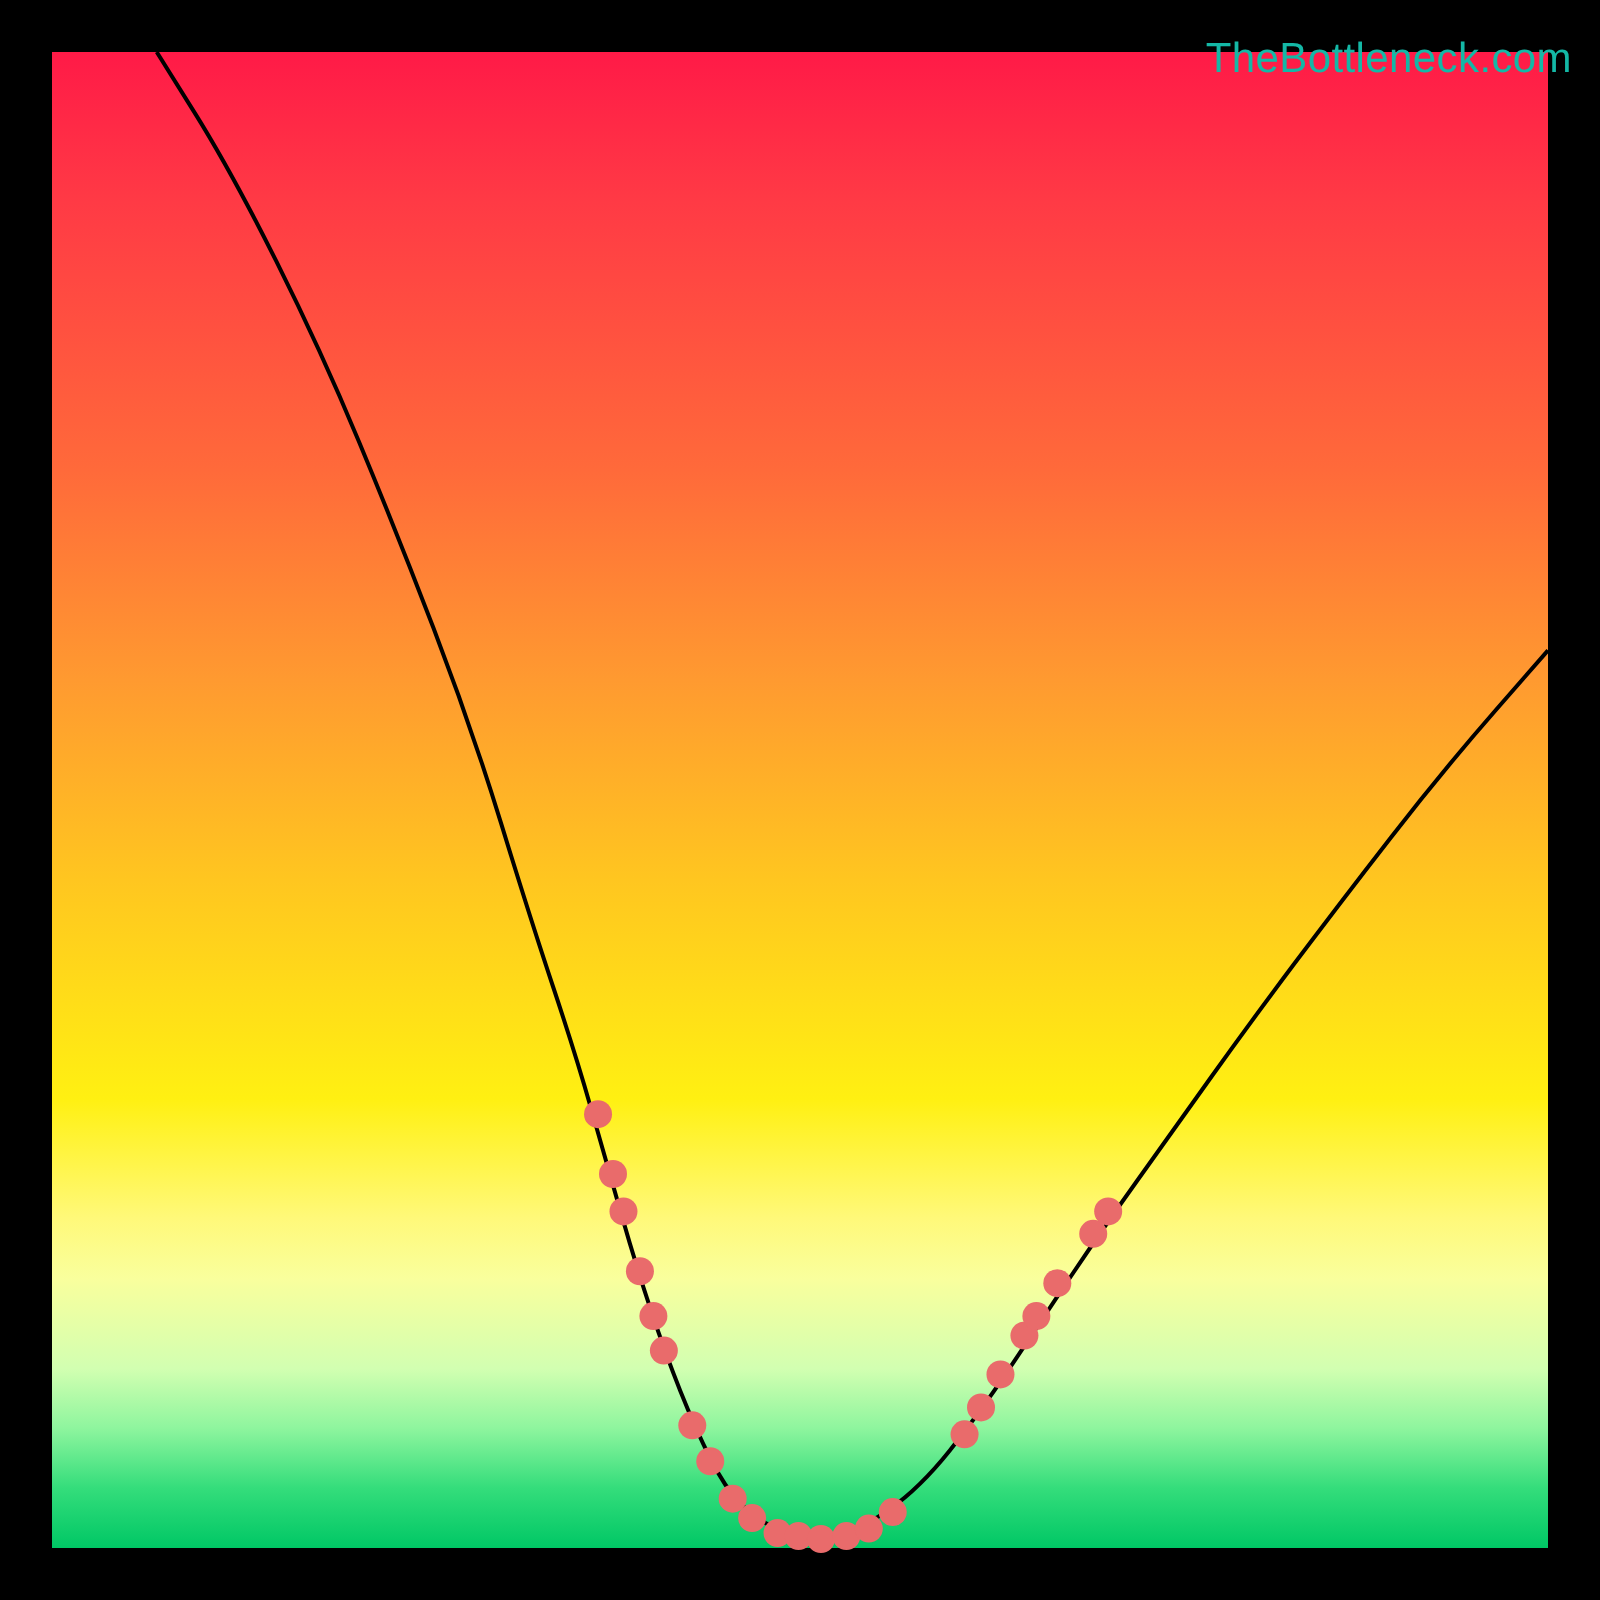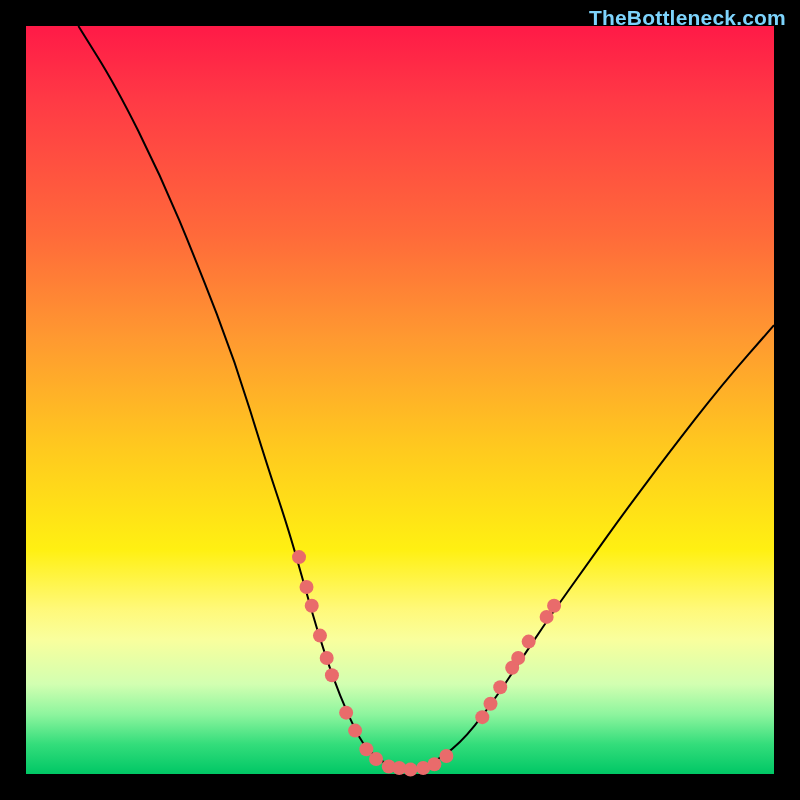--- a/index.html
+++ b/index.html
@@ -35,25 +35,25 @@
       #fff97a 78%,
       #f9ff9d 82%,
       #d2ffb1 88%,
       #8ef59e 92%,
       #34dd7b 96%,
       #00c765 100%
     );
   }
   .watermark {
     position: absolute;
-    top: 6px;
+    top: 18px;
     right: 14px;
-    color: #7dd3fc;
+    color: #14b8a6;
     font-size: 21px;
-    font-weight: 700;
+    font-weight: 400;
     letter-spacing: 0.2px;
   }
   svg.curve {
     position: absolute;
     left: 0;
     top: 0;
     width: 748px;
     height: 748px;
     overflow: visible;
   }

